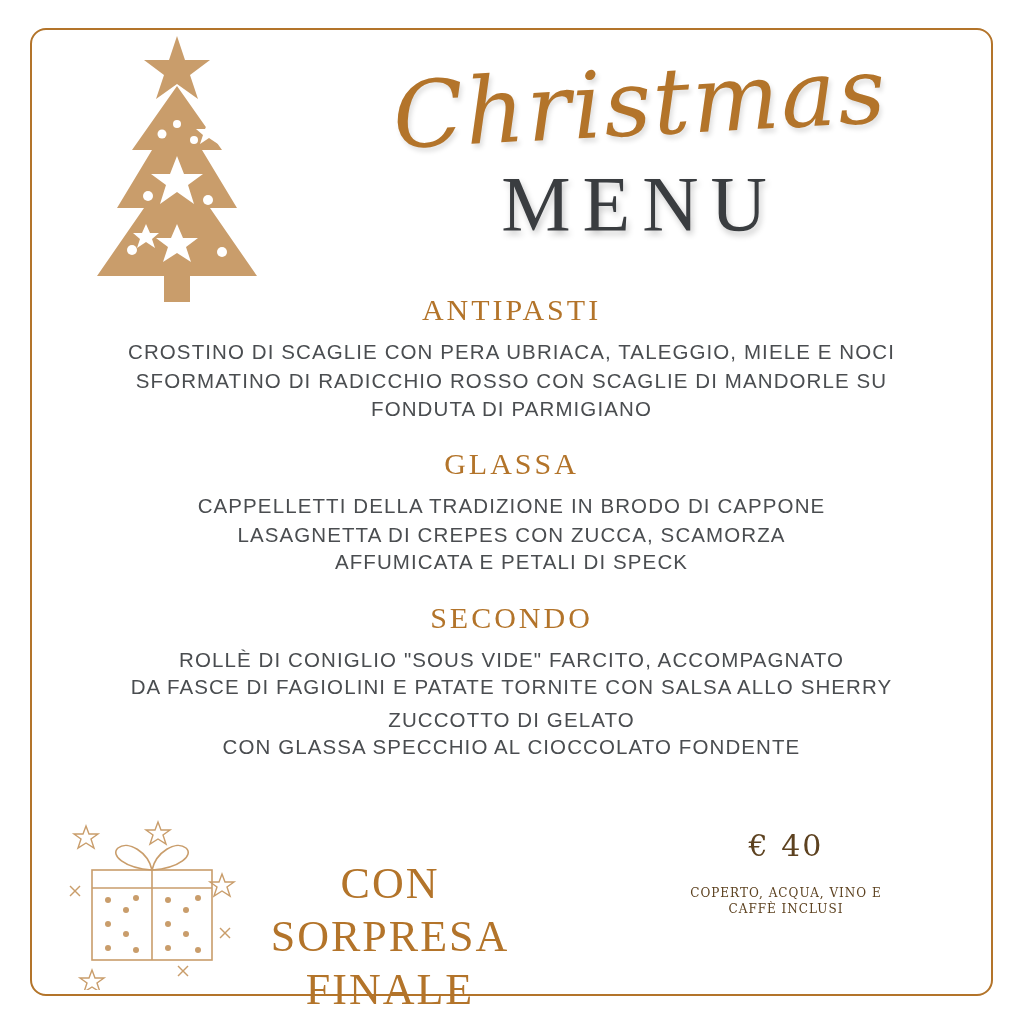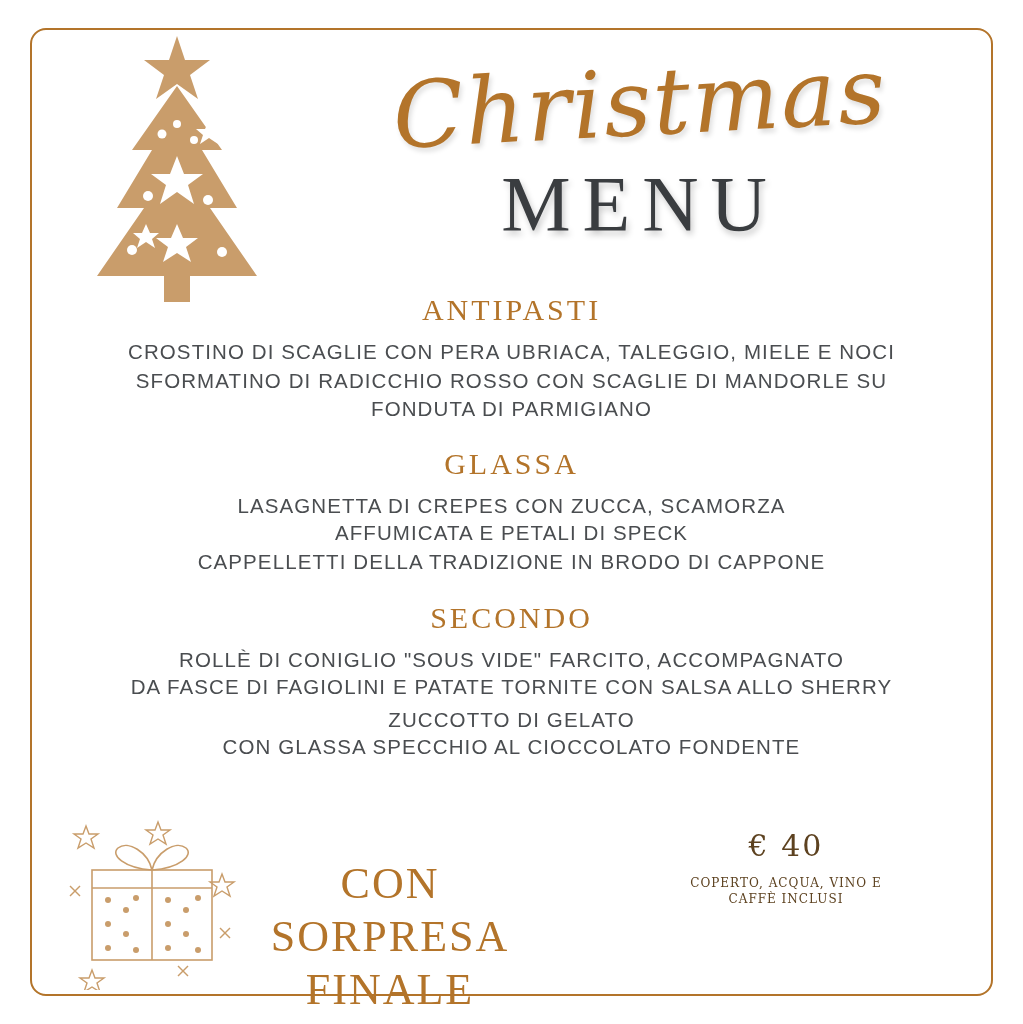--- a/index.html
+++ b/index.html
@@ -131,21 +131,21 @@
     top: 828px;
     width: 330px;
     text-align: center;
     font-family: "DejaVu Serif", serif;
     color: #6a4a20;
   }
   .price {
     font-size: 30px;
     letter-spacing: 2px;
     color: #5d4220;
-    margin: 0 0 12px 0;
+    margin: 0 0 22px 0;
   }
   .price-note {
     font-size: 12px;
     letter-spacing: 1px;
     line-height: 1.35;
     color: #5d4220;
     margin: 0;
     white-space: pre-line;
   }
 </style>
@@ -191,23 +191,23 @@
 
     <div class="section">
       <div class="section-title">ANTIPASTI</div>
       <p class="dish">CROSTINO DI SCAGLIE CON PERA UBRIACA, TALEGGIO, MIELE E NOCI</p>
       <p class="dish">SFORMATINO DI RADICCHIO ROSSO CON SCAGLIE DI MANDORLE SU
 FONDUTA DI PARMIGIANO</p>
     </div>
 
     <div class="section">
       <div class="section-title">GLASSA</div>
+      <p class="dish">CAPPELLETTI DELLA TRADIZIONE IN BRODO DI CAPPONE</p>
       <p class="dish">LASAGNETTA DI CREPES CON ZUCCA, SCAMORZA
 AFFUMICATA E PETALI DI SPECK</p>
-      <p class="dish">CAPPELLETTI DELLA TRADIZIONE IN BRODO DI CAPPONE</p>
     </div>
 
     <div class="section">
       <div class="section-title">SECONDO</div>
       <p class="dish">ROLLÈ DI CONIGLIO "SOUS VIDE" FARCITO, ACCOMPAGNATO
 DA FASCE DI FAGIOLINI E PATATE TORNITE CON SALSA ALLO SHERRY</p>
     </div>
 
     <div class="section">
       <p class="dish">ZUCCOTTO DI GELATO

